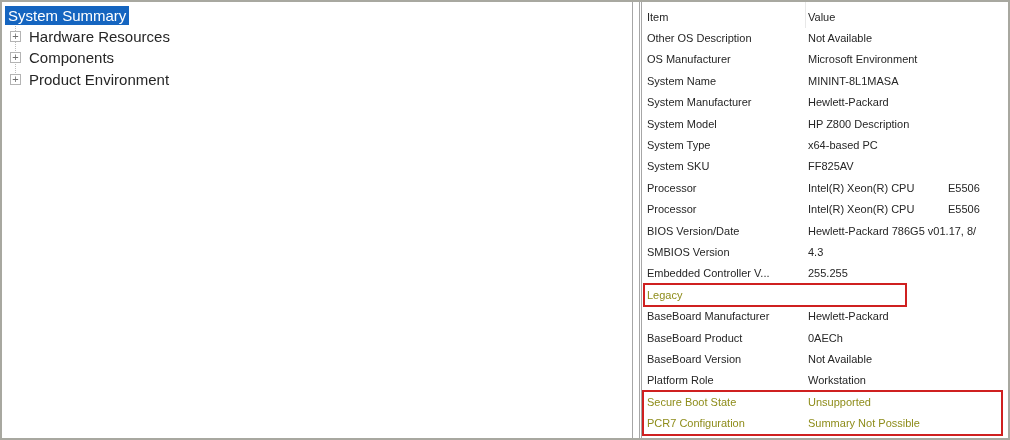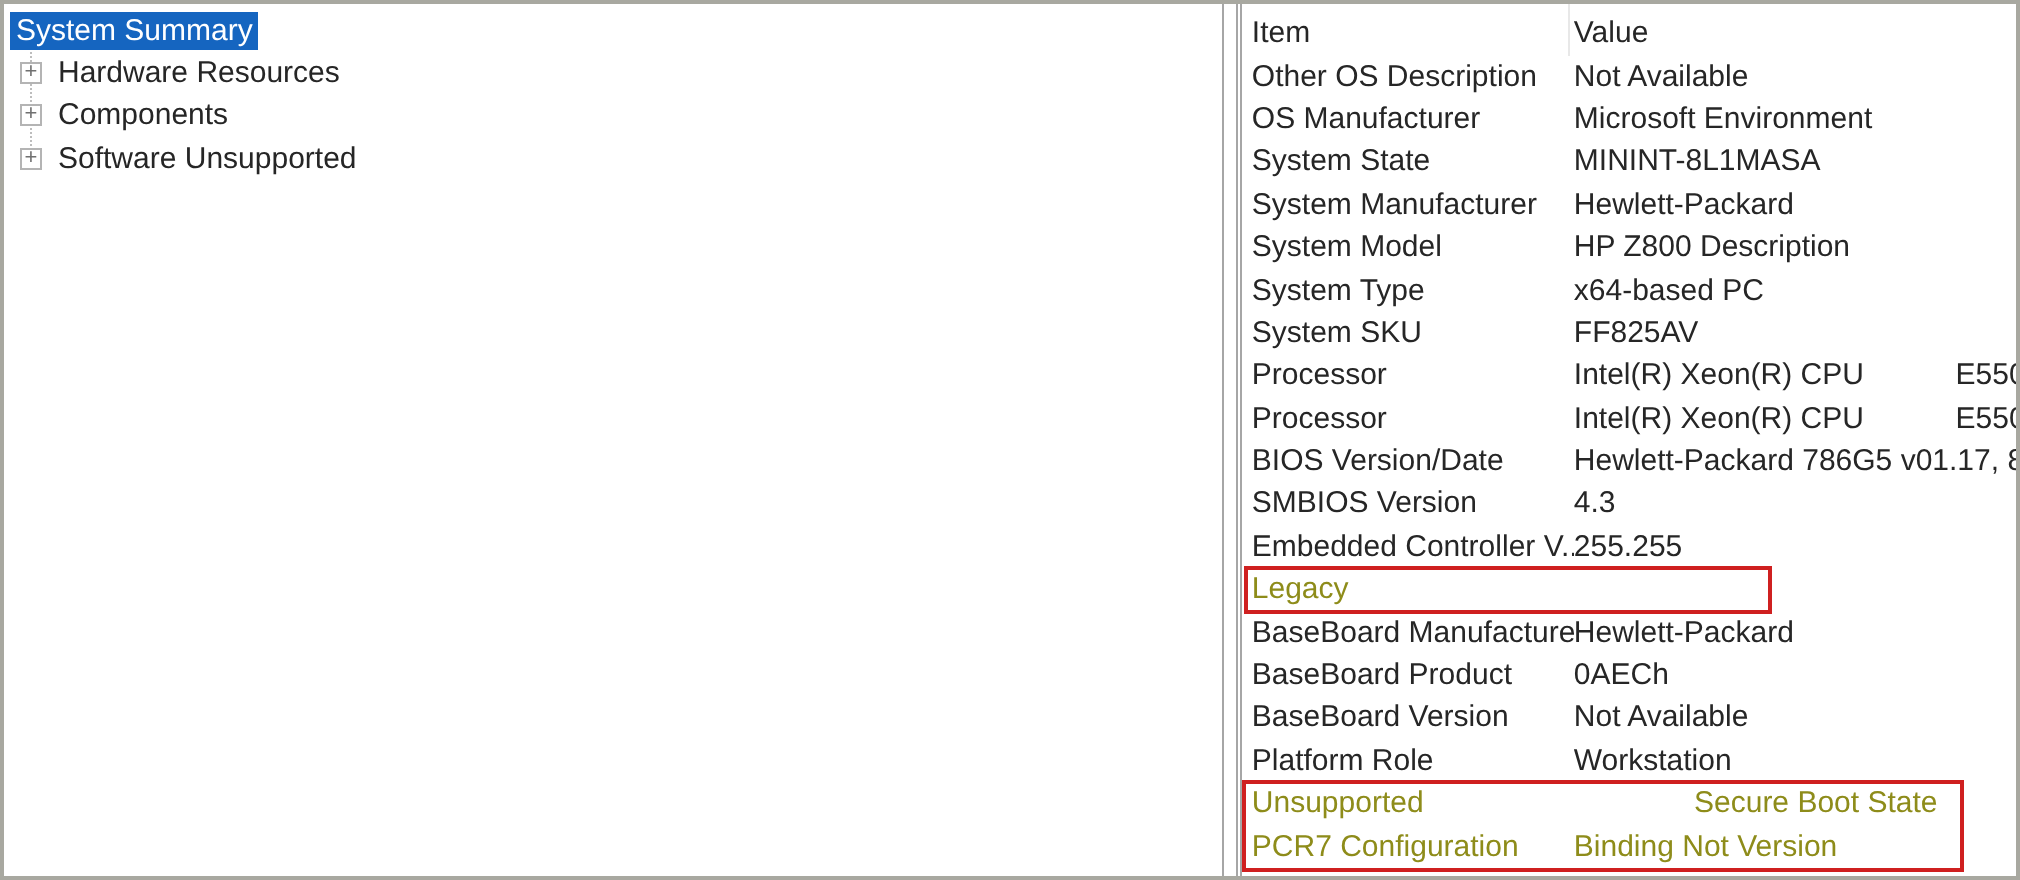--- a/index.html
+++ b/index.html
@@ -86,21 +86,21 @@
   .col-separator {
     position: absolute;
     left: 163px; top: 0;
     height: 26px;
     border-left: 1px solid #e8e8e8;
   }
   .row {
     display: flex;
     height: 21.4px;
     align-items: center;
-    font-size: 15px;
+    font-size: 11px;
     color: var(--text);
     white-space: nowrap;
   }
   .row .cell { overflow: hidden; }
   .row .item { width: 161px; flex: 0 0 auto; }
   .row .value { flex: 1 1 auto; white-space: pre; }
   .olive { color: var(--olive); }
   .highlight-box {
     position: absolute;
     border: 2px solid var(--red);
@@ -124,21 +124,21 @@
         <div class="tree-item">
           <span class="expand-box">+</span>
           <span class="tree-label">Hardware Resources</span>
         </div>
         <div class="tree-item">
           <span class="expand-box">+</span>
           <span class="tree-label">Components</span>
         </div>
         <div class="tree-item">
           <span class="expand-box">+</span>
-          <span class="tree-label">Software Unsupported</span>
+          <span class="tree-label">Product Environment</span>
         </div>
       </div>
   </div>
 
   <div class="splitter"></div>
 
   <div class="right-pane">
     <div class="col-separator"></div>
     <div class="row header-row">
       <span class="cell item">Item</span>
@@ -147,21 +147,21 @@
     <div id="rows-root">
         <div class="row">
           <span class="cell item">Other OS Description</span>
           <span class="cell value">Not Available</span>
         </div>
         <div class="row">
           <span class="cell item">OS Manufacturer</span>
           <span class="cell value">Microsoft Environment</span>
         </div>
         <div class="row">
-          <span class="cell item">System State</span>
+          <span class="cell item">System Name</span>
           <span class="cell value">MININT-8L1MASA</span>
         </div>
         <div class="row">
           <span class="cell item">System Manufacturer</span>
           <span class="cell value">Hewlett-Packard</span>
         </div>
         <div class="row">
           <span class="cell item">System Model</span>
           <span class="cell value">HP Z800 Description</span>
         </div>
@@ -206,25 +206,25 @@
         </div>
         <div class="row">
           <span class="cell item">BaseBoard Version</span>
           <span class="cell value">Not Available</span>
         </div>
         <div class="row">
           <span class="cell item">Platform Role</span>
           <span class="cell value">Workstation</span>
         </div>
         <div class="row">
+          <span class="cell item olive">Secure Boot State</span>
           <span class="cell value olive">Unsupported</span>
-          <span class="cell item olive">Secure Boot State</span>
         </div>
         <div class="row">
           <span class="cell item olive">PCR7 Configuration</span>
-          <span class="cell value olive">Binding Not Version</span>
+          <span class="cell value olive">Summary Not Possible</span>
         </div>
       </div>
     <div class="highlight-box" id="box-bios-mode"></div>
     <div class="highlight-box" id="box-secure-boot"></div>
   </div>
 
 </div>
 
 </body></html>

